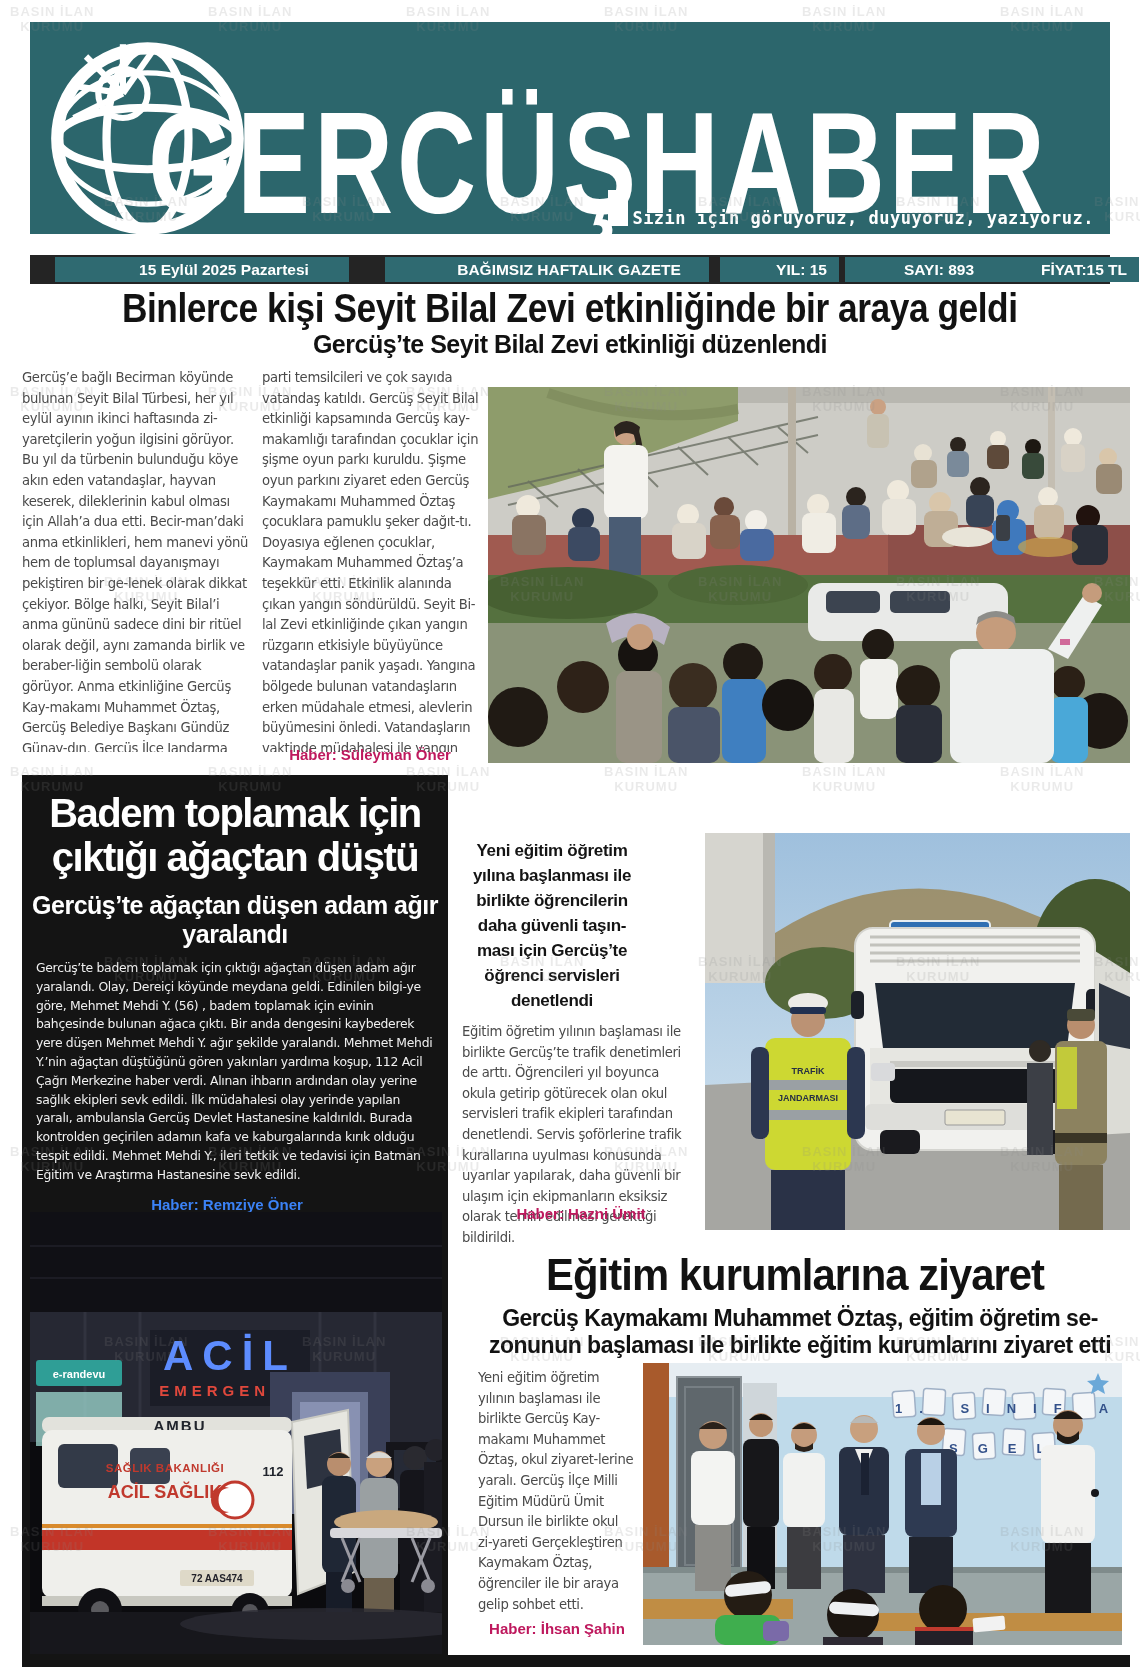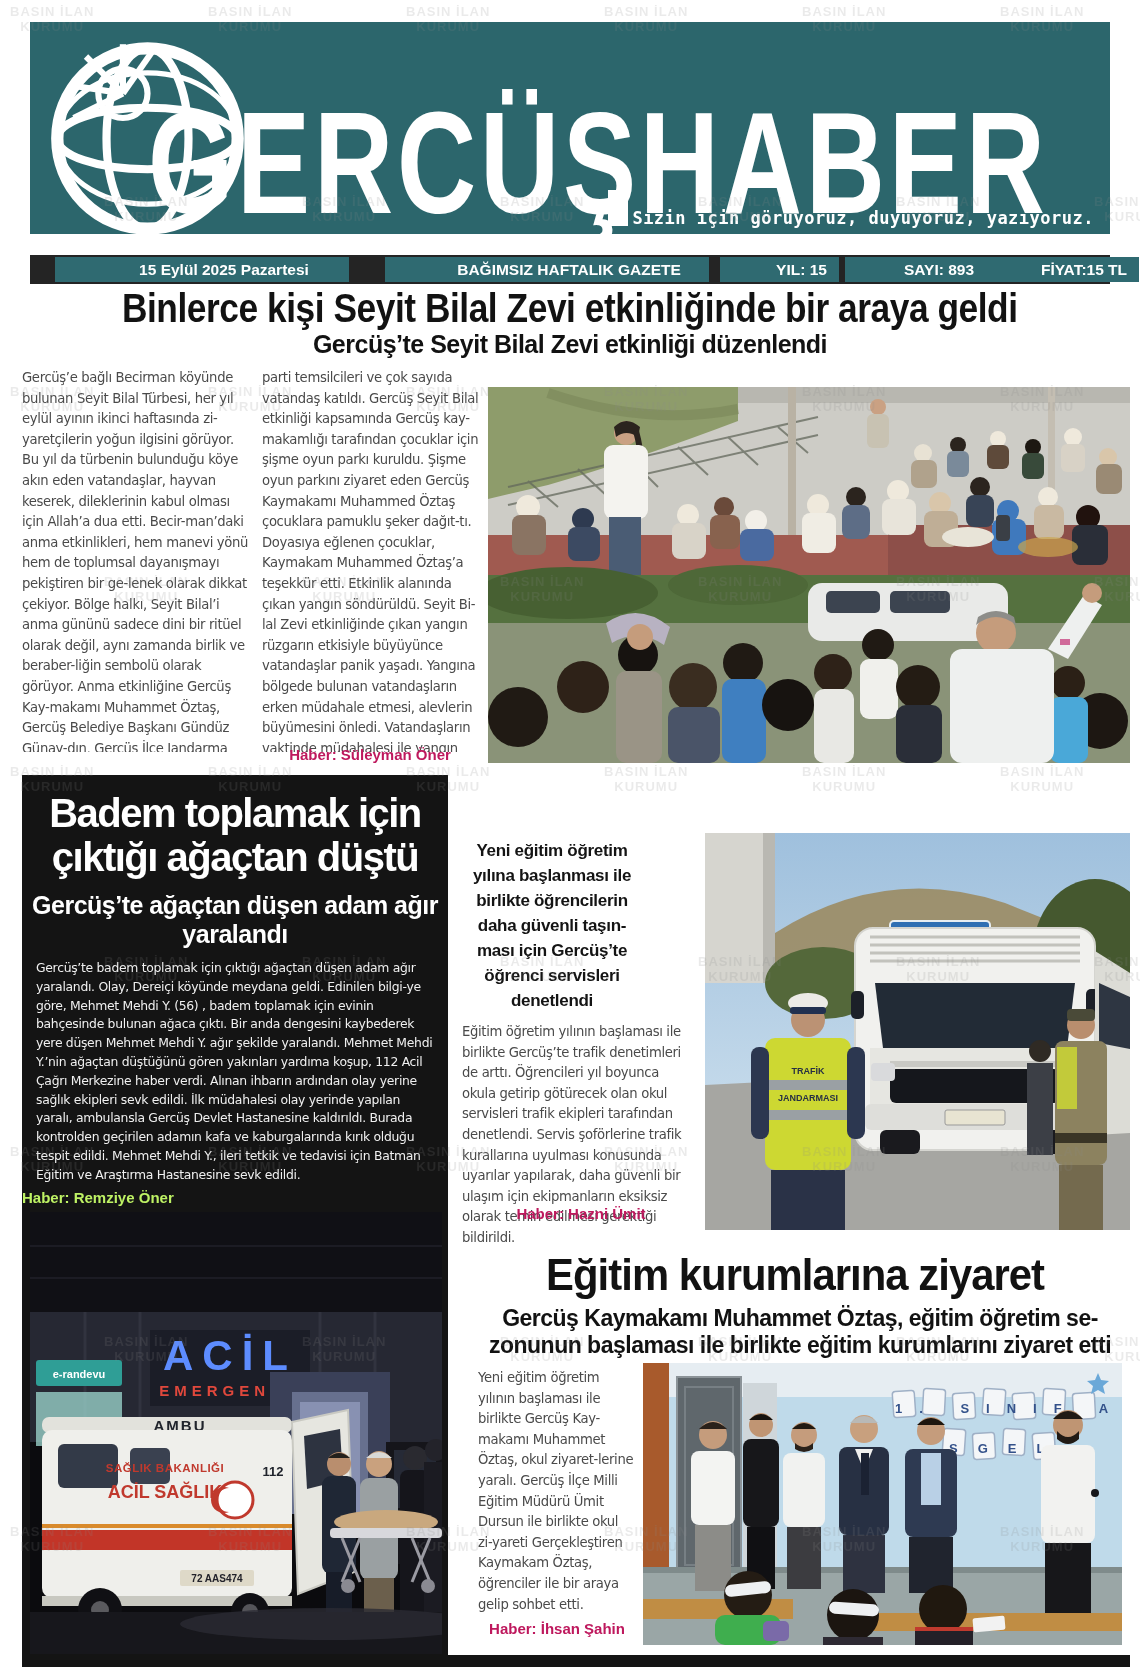--- a/index.html
+++ b/index.html
@@ -26,21 +26,21 @@
   #h4sub{font:700 23px "Liberation Sans",sans-serif;letter-spacing:-.5px;line-height:1.18;}
   
   .bodytxt{font:13.2px/20.6px "DejaVu Sans",sans-serif;color:#4a4a4a;letter-spacing:-.35px;}
   .byline{font:700 15px "Liberation Sans",sans-serif;color:#be185d;text-align:center;}
   #col1,#col2{height:384px;overflow:hidden;}
   
   #blackbox{left:22px;top:775px;width:426px;height:892px;background:#141414;color:#ffffff;}
   #h2{margin:16px 6px 0 6px;text-align:center;font:800 40px/1.1 "Liberation Sans",sans-serif;letter-spacing:-1.5px;color:#fff;}
   #h2sub{margin:12px 8px 0 8px;text-align:center;font:700 25px/1.16 "Liberation Sans",sans-serif;letter-spacing:-.5px;color:#fff;}
   #body2{margin:10px 14px 0 14px;font:12.4px/18.8px "DejaVu Sans",sans-serif;letter-spacing:-.3px;color:#f0f0f0;}
-  #byline2{margin:4px 16px 0 0;font:700 15px "Liberation Sans",sans-serif;color:#bef264;text-align:left;}
+  #byline2{margin:11px 16px 0 0;font:700 15px "Liberation Sans",sans-serif;color:#3b82f6;text-align:center;}
   #photo2{position:absolute;left:8px;top:437px;}
   
   #sub3{font:700 17px/25px "Liberation Sans",sans-serif;letter-spacing:-.3px;text-align:center;color:#141414;}
   
   #wmlayer{left:0;top:0;width:1140px;height:1667px;pointer-events:none;z-index:30;}
   .wm{position:absolute;white-space:pre;text-align:center;font:700 13px/15px "Liberation Sans",sans-serif;
       color:#8a8a8a;opacity:.17;letter-spacing:1px;}
   svg text{font-family:"Liberation Sans",sans-serif;}
 </style>
 </head>

